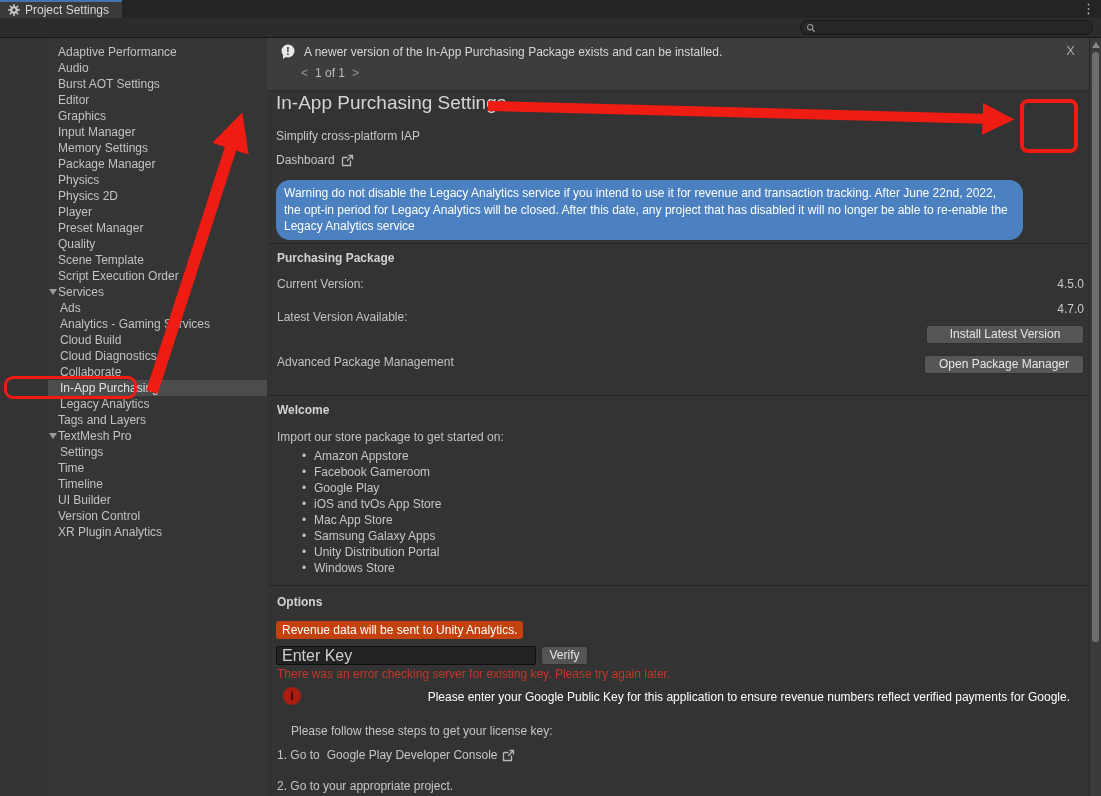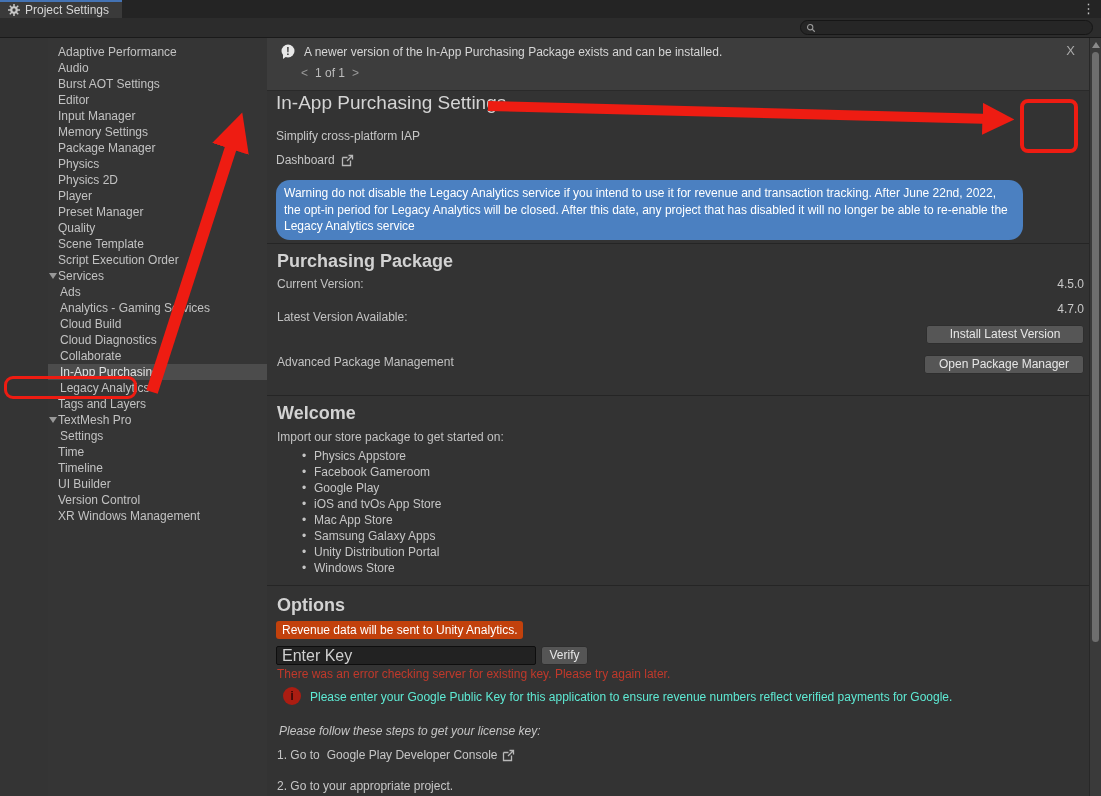--- a/index.html
+++ b/index.html
@@ -51,21 +51,21 @@
   .pager .chev { color:#9a9a9a; cursor:pointer; }
   .h1 { position:absolute; left:9px; top:54px; font-size:19px; color:#d4d4d4; }
   .line-sub { position:absolute; left:9px; top:91px; color:#c6c6c6; }
   .line-dash { position:absolute; left:9px; top:115px; color:#c6c6c6; display:flex; align-items:center; gap:6px; cursor:pointer; }
   .warnbox {
     position:absolute; left:9px; top:142px; width:747px;
     background:#4b80c1; color:#ffffff; border-radius:14px;
     padding:5px 8px; line-height:16.5px;
   }
   .sep { position:absolute; left:0; right:12px; height:1px; background:#252525; }
-  .h2 { position:absolute; left:10px; font-size:18px; font-weight:bold; color:#d2d2d2; }
+  .h2 { position:absolute; left:10px; font-size:12px; font-weight:bold; color:#d2d2d2; }
   .kv-label { position:absolute; left:10px; color:#c2c2c2; }
   .kv-value { position:absolute; right:17px; color:#c8c8c8; }
   .btn {
     position:absolute; height:19px; background:#565656; border:1px solid #2e2e2e; border-radius:3px;
     color:#e6e6e6; font-size:12px; text-align:center; line-height:17px; cursor:pointer;
   }
   .bullets { position:absolute; left:35px; top:410px; }
   .bullet-row { height:16px; line-height:16px; color:#c6c6c6; }
   .bullet-row .dot { display:inline-block; width:12px; color:#c6c6c6; }
   .chip {
@@ -77,22 +77,22 @@
     background:#222222; border:1px solid #0e0e0e; border-radius:2px;
     color:#cfcfcf; font-size:16px; padding:0 5px; font-family:inherit; outline:none;
   }
   .verify { left:274px; top:608px; width:47px; background:#555555; }
   .err { position:absolute; left:10px; top:629px; color:#c0392b; }
   .google-row { position:absolute; left:16px; top:649px; display:flex; align-items:flex-start; gap:9px; }
   .info-circle {
     width:18px; height:18px; border-radius:50%; background:#ab1d12; flex:0 0 auto;
     color:#3c0a07; font-weight:bold; font-size:13px; text-align:center; line-height:18px;
   }
-  .google-text { color:#5eead4; padding-top:3px; width:760px; }
-  .steps { position:absolute; left:12px; top:686px; color:#c6c6c6;font-style:italic; }
+  .google-text { color:#ffffff; padding-top:3px; width:760px;text-align:right; }
+  .steps { position:absolute; left:24px; top:686px; color:#c6c6c6; }
   .step1 { position:absolute; left:10px; top:710px; color:#c6c6c6; display:flex; align-items:center; gap:5px; }
   .step2 { position:absolute; left:10px; top:741px; color:#c6c6c6; }
   
   .scrollbar { position:absolute; right:0; top:0; bottom:0; width:12px; background:#3a3a3a; border-left:1px solid #282828; }
   .scroll-up {
     position:absolute; top:4px; left:2px; width:0; height:0;
     border-left:4px solid transparent; border-right:4px solid transparent; border-bottom:6px solid #8a8a8a;
   }
   .thumb { position:absolute; top:14px; left:2px; width:7px; height:590px; background:#6e6e6e; border-radius:4px; }
   
@@ -133,20 +133,21 @@
       <input type="text" value="" placeholder="" style="">
     </div>
   </div>
 
   <div class="sidebar">
     <div>
         <div class="sb-row lvl0"><span>Adaptive Performance</span></div>
         <div class="sb-row lvl0"><span>Audio</span></div>
         <div class="sb-row lvl0"><span>Burst AOT Settings</span></div>
         <div class="sb-row lvl0"><span>Editor</span></div>
+        <div class="sb-row lvl0"><span>Graphics</span></div>
         <div class="sb-row lvl0"><span>Input Manager</span></div>
         <div class="sb-row lvl0"><span>Memory Settings</span></div>
         <div class="sb-row lvl0"><span>Package Manager</span></div>
         <div class="sb-row lvl0"><span>Physics</span></div>
         <div class="sb-row lvl0"><span>Physics 2D</span></div>
         <div class="sb-row lvl0"><span>Player</span></div>
         <div class="sb-row lvl0"><span>Preset Manager</span></div>
         <div class="sb-row lvl0"><span>Quality</span></div>
         <div class="sb-row lvl0"><span>Scene Template</span></div>
         <div class="sb-row lvl0"><span>Script Execution Order</span></div>
@@ -158,21 +159,21 @@
         <div class="sb-row lvl1"><span>Collaborate</span></div>
         <div class="sb-row lvl1 sel"><span>In-App Purchasing</span></div>
         <div class="sb-row lvl1"><span>Legacy Analytics</span></div>
         <div class="sb-row lvl0"><span>Tags and Layers</span></div>
         <div class="sb-row lvl0"><span class="foldout"></span><span>TextMesh Pro</span></div>
         <div class="sb-row lvl1"><span>Settings</span></div>
         <div class="sb-row lvl0"><span>Time</span></div>
         <div class="sb-row lvl0"><span>Timeline</span></div>
         <div class="sb-row lvl0"><span>UI Builder</span></div>
         <div class="sb-row lvl0"><span>Version Control</span></div>
-        <div class="sb-row lvl0"><span>XR Windows Management</span></div>
+        <div class="sb-row lvl0"><span>XR Plugin Analytics</span></div>
       </div>
   </div>
 
   <div class="main">
 
     <div class="notif">
       <div class="notif-line">
         <svg width="16" height="16" viewBox="0 0 16 16">
           <circle cx="8" cy="7" r="6.5" fill="#e8e8e8"></circle>
           <polygon points="3,11 3,15 7,12" fill="#e8e8e8"></polygon>
@@ -211,21 +212,21 @@
     <div class="kv-value" style="top:264px">4.7.0</div>
     <div class="btn" style="top:287px; right:17px; width:158px">Install Latest Version</div>
     <div class="kv-label" style="top:317px">Advanced Package Management</div>
     <div class="btn" style="top:317px; right:17px; width:160px">Open Package Manager</div>
 
     <div class="sep" style="top:357px"></div>
 
     <div class="h2" style="top:365px">Welcome</div>
     <div class="kv-label" style="top:392px">Import our store package to get started on:</div>
     <div class="bullets">
-        <div class="bullet-row"><span class="dot">•</span><span>Physics Appstore</span></div>
+        <div class="bullet-row"><span class="dot">•</span><span>Amazon Appstore</span></div>
         <div class="bullet-row"><span class="dot">•</span><span>Facebook Gameroom</span></div>
         <div class="bullet-row"><span class="dot">•</span><span>Google Play</span></div>
         <div class="bullet-row"><span class="dot">•</span><span>iOS and tvOs App Store</span></div>
         <div class="bullet-row"><span class="dot">•</span><span>Mac App Store</span></div>
         <div class="bullet-row"><span class="dot">•</span><span>Samsung Galaxy Apps</span></div>
         <div class="bullet-row"><span class="dot">•</span><span>Unity Distribution Portal</span></div>
         <div class="bullet-row"><span class="dot">•</span><span>Windows Store</span></div>
       </div>
 
     <div class="sep" style="top:547px"></div>

